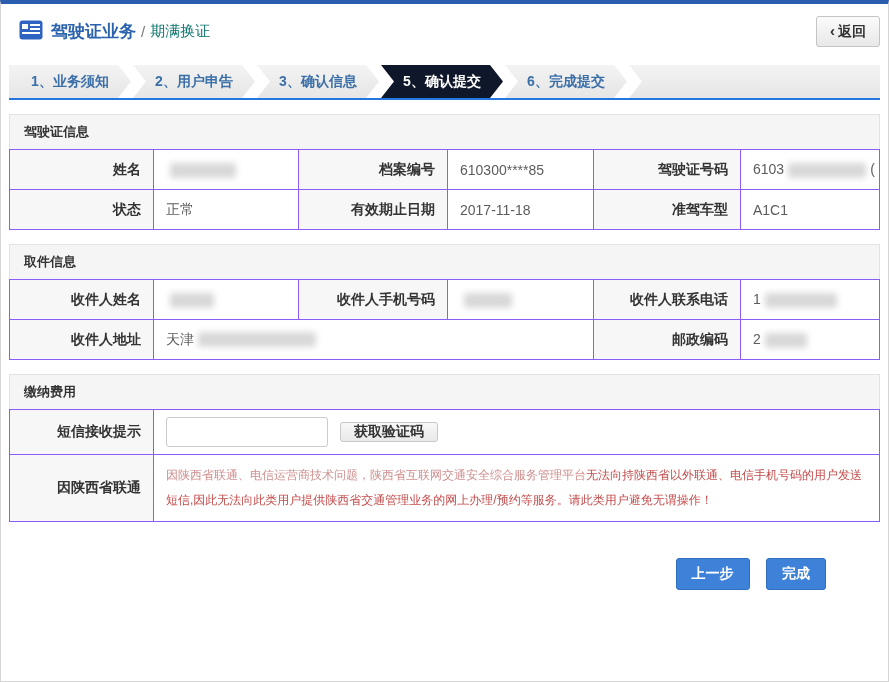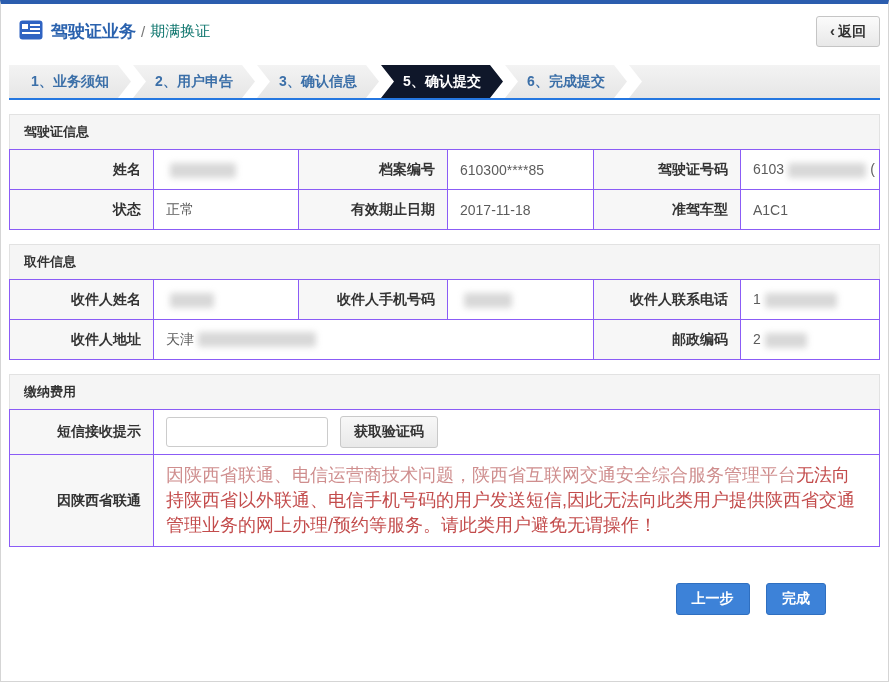--- a/index.html
+++ b/index.html
@@ -36,24 +36,24 @@
   table{width:100%;border-collapse:collapse;table-layout:fixed;}
   th,td{border:1px solid #8b5cf6;height:39px;padding:0 12px;font-size:14px;overflow:hidden;white-space:nowrap;}
   th{background:#f7f7f7;font-weight:bold;color:#333;text-align:right;}
   td{color:#5c5c5c;text-align:left;background:#fff;}
   .fees-table th{width:132px;}
   .fees-table .fee-row th,.fees-table .fee-row td{height:44px;}
   .fee-num{color:#d8434b;font-weight:bold;font-size:19px;}
   .fee-unit{color:#777;font-size:14px;}
   .captcha-input{width:148px;height:28px;border:1px solid #ccc;border-radius:3px;padding:0 6px;
     margin-right:8px;vertical-align:middle;font-size:14px;font-family:inherit;}
-  .captcha-btn{height:32px;padding:0 13px;background:linear-gradient(#f8f8f8,#e9e9e9);
+  .captcha-btn{height:20px;padding:0 13px;background:linear-gradient(#f8f8f8,#e9e9e9);
     border:1px solid #c9c9c9;border-radius:3px;font-size:14px;font-weight:bold;color:#333;
     vertical-align:middle;cursor:pointer;font-family:inherit;}
-  .notice-cell{line-height:25px;font-size:18px;padding:8px 12px;white-space:normal;}
+  .notice-cell{line-height:25px;font-size:12px;padding:8px 12px;white-space:normal;}
   .seg-light{color:#cf8e8e;}
   .seg-dark{color:#c34c4c;}
   
   .redact{display:inline-block;height:15px;background:#d8d8d8;border-radius:2px;
     filter:blur(3px);vertical-align:middle;margin:0 4px;}
   
   .footer{text-align:right;margin:36px 62px 0 0;}
   .btn-primary{display:inline-block;background:#3d82d8;border:1px solid #2f6fc0;border-radius:3px;
     color:#fff;font-size:14px;font-weight:bold;padding:6px 15px;margin-left:12px;cursor:pointer;
     font-family:inherit;}

